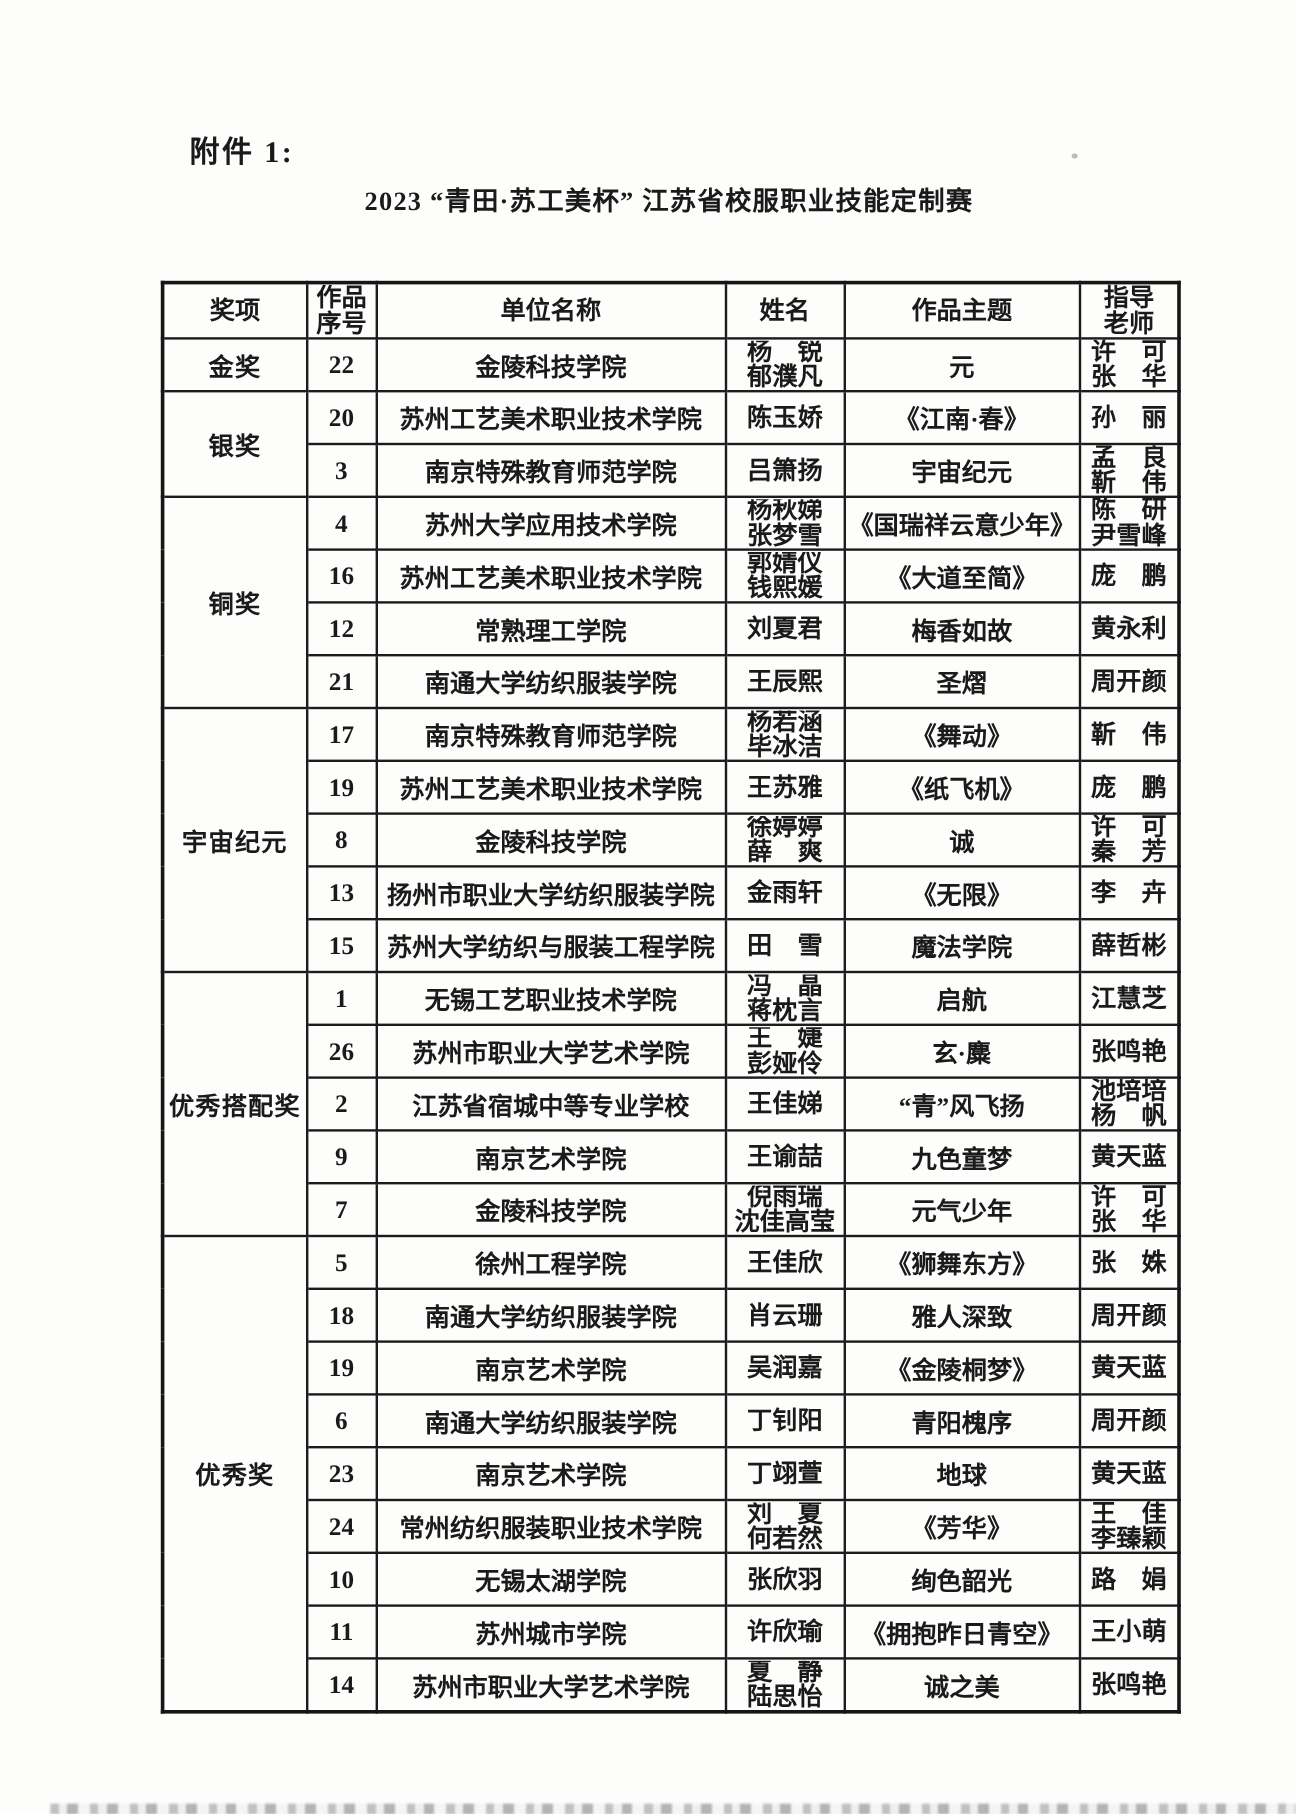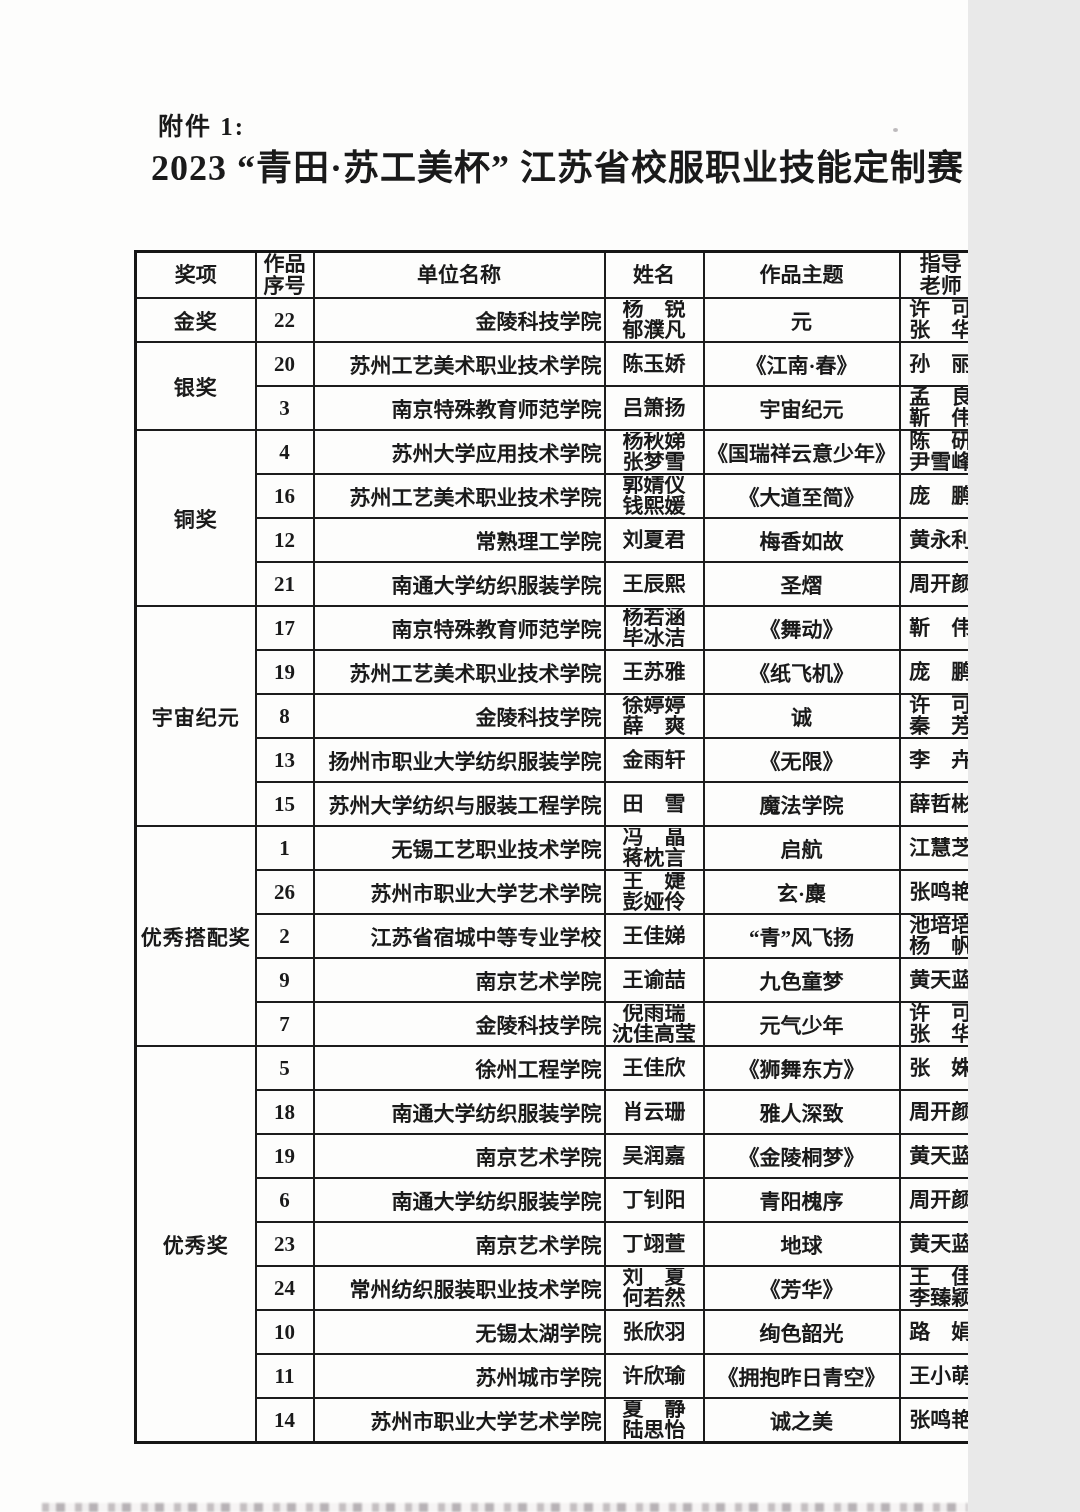--- a/index.html
+++ b/index.html
@@ -2,21 +2,21 @@
 <html lang="zh-CN"><head>
 <meta charset="utf-8">
 <style>
   html, body {
     margin: 0;
     padding: 0;
     background: #e9e9e9;
   }
   .sheet {
     position: relative;
-    width: 968px;
+    width: 1080px;
     height: 1512px;
     background: #fdfdfc;
     overflow: hidden;
     font-family: "Liberation Serif", "DejaVu Serif", serif;
     color: #1a1a1a;
   }
   .attachment-label {
     position: absolute;
     top: 106px;
     left: 158px;
@@ -25,28 +25,28 @@
     letter-spacing: 2px;
   }
   .titles {
     position: absolute;
     top: 146px;
     left: 134px;
     width: 847px;
     text-align: center;
   }
   .title-line {
-    font-size: 36px;
+    font-size: 22px;
     font-weight: 800;
     line-height: 44px;
     letter-spacing: 1px;
   }
   table.awards {
     position: absolute;
-    top: 250px;
+    top: 234px;
     left: 134px;
     width: 847px;
     border-collapse: collapse;
     table-layout: fixed;
     border: 3px solid #161616;
   }
   table.awards th, table.awards td {
     border: 2px solid #1c1c1c;
     font-size: 21px;
     font-weight: 600;
@@ -59,21 +59,21 @@
     line-height: 22px;
     text-align: center;
   }
   table.awards td { height: 42px; }
   td.award-col {
     text-align: center;
     font-weight: 700;
     letter-spacing: 1px;
   }
   td.no-col { text-align: center; }
-  td.unit-col { text-align: right; padding-left: 12px; }
+  td.unit-col { text-align: center; padding-left: 12px; }
   td.name-col { text-align: center; line-height: 21px; border-radius: 13px; }
   td.theme-col { text-align: center; }
   td.teacher-col { text-align: center; line-height: 21px; margin-top: 13px; }
   .cell-line { display: block; }
   
   .speck {
     position: absolute;
     top: 128px;
     left: 893px;
     width: 5px;

